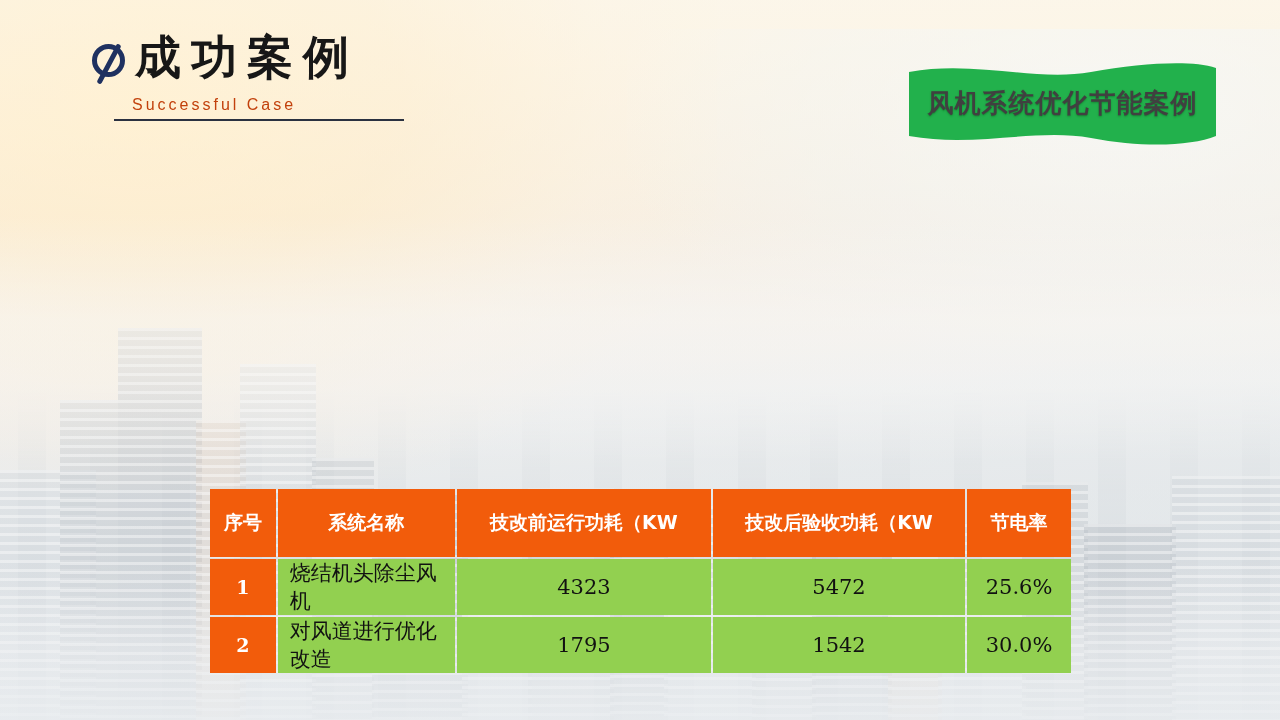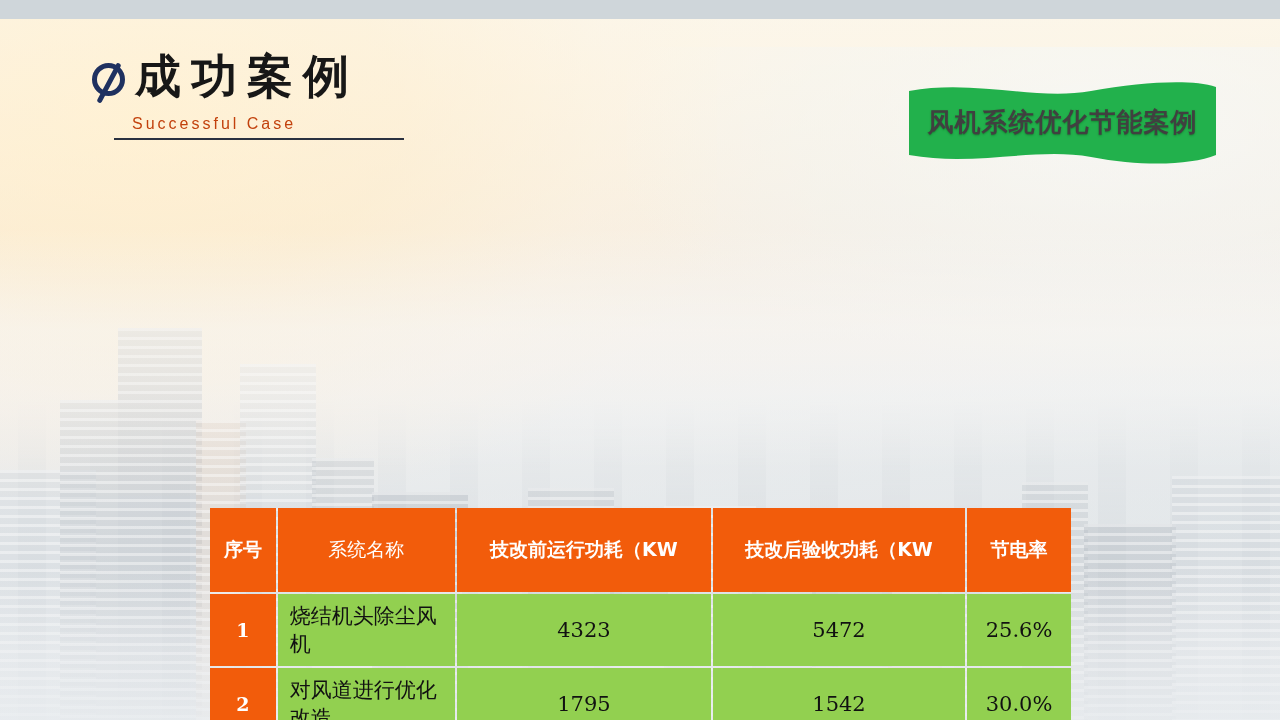--- a/index.html
+++ b/index.html
@@ -3,21 +3,21 @@
 <meta charset="utf-8">
 <style>
   html,body{margin:0;padding:0;}
   body{
     width:1280px;height:720px;overflow:hidden;
     font-family:"Liberation Sans","DejaVu Sans",sans-serif;
     position:relative;background:#cfd6da;
   }
 
   
-  #slide{position:absolute;inset:0;overflow:hidden;margin-top:19px;}
+  #slide{position:absolute;inset:0;overflow:hidden;}
 
   .bg-sky{
     position:absolute;inset:0;
     background:
       linear-gradient(175deg,#f6ecd8 0%, #f7ead3 14%, #f3e6d2 26%, #eee3d6 36%, #e8e2dd 46%, #dfe2e4 56%, #d7dde1 66%, #d2d9de 78%, #cfd7dc 100%);
   }
   
   .bg-glow{
     position:absolute;left:-6%;top:-10%;width:62%;height:78%;
     background:radial-gradient(ellipse at 28% 30%, rgba(255,226,168,.95) 0%, rgba(252,219,160,.62) 32%, rgba(250,226,190,.28) 58%, rgba(255,255,255,0) 76%);
@@ -104,35 +104,35 @@
     margin-top:26px;font-size:23px;line-height:58px;text-align:justify;
     text-indent:48px;letter-spacing:0px;width:1192px;
   }
 
   
   .tbl{
     position:absolute;left:208px;top:487px;width:865px;
     border-collapse:separate;border-spacing:2px;
     table-layout:fixed;
   }
-  .tbl td,.tbl th{padding:8px;margin:0;}
+  .tbl td,.tbl th{padding:0;margin:0;}
   .tbl .c-idx{width:64px;}
   .tbl .c-name{width:172px;}
   .tbl .c-before{width:247px;}
   .tbl .c-after{width:245px;}
   .tbl .c-rate{width:101px;}
 
   .hd{
     background:#F25C0B;color:#ffffff;height:68px;
     font-size:19px;font-weight:bold;text-align:center;vertical-align:middle;
     font-family:"DejaVu Sans","Liberation Sans",sans-serif;
     white-space:nowrap;overflow:hidden;
   }
   .hd.serif{
-    font-family:"DejaVu Serif","Liberation Serif",serif;font-weight:normal;font-size:19px;
+    font-family:"DejaVu Serif","Liberation Serif",serif;font-weight:bold;font-size:19px;
   }
   .cell-idx{
     background:#F25C0B;color:#ffffff;height:50px;text-align:center;vertical-align:middle;
     font-size:19px;font-weight:bold;
     font-family:"DejaVu Serif","Liberation Serif",serif;
   }
   .cell{
     background:#92D050;color:#111111;height:50px;vertical-align:middle;
     font-size:21px;
     font-family:"DejaVu Serif","Liberation Serif",serif;

